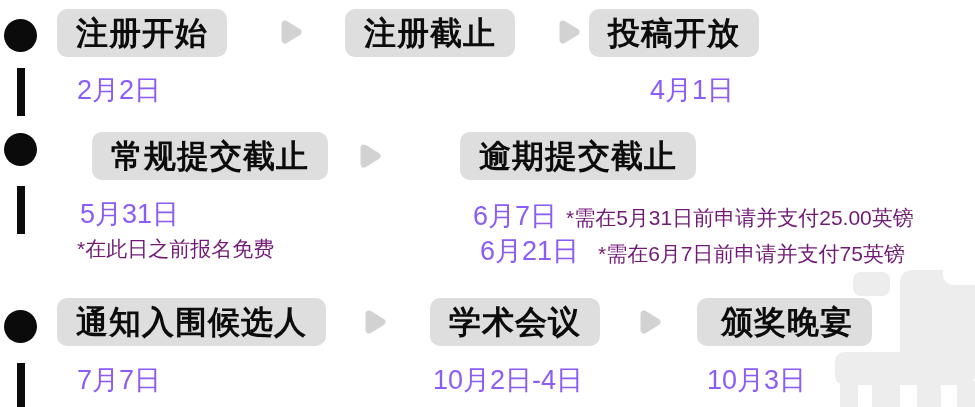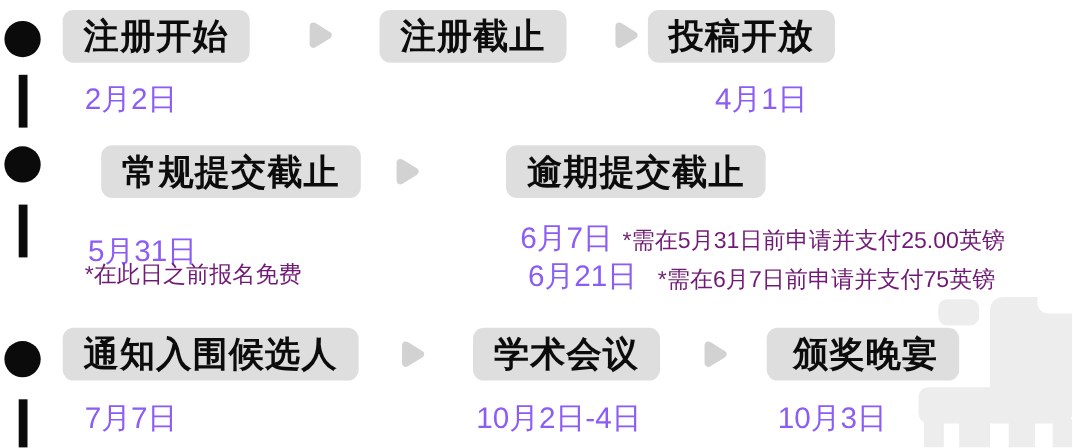--- a/index.html
+++ b/index.html
@@ -48,21 +48,21 @@
 
   <div class="abs dot" style="left:4px;top:133px;"></div>
   <div class="abs tick" style="left:17px;top:186px;"></div>
 
   <div class="abs badge" style="left:57px;top:132px;margin-left:35px;">常规提交截止</div>
   <svg class="abs arrow" style="left:357px;top:142px;" viewBox="0 0 26 28">
     <path d="M7 6 L20 14 L7 22 Z" fill="#d2d2d2" stroke="#d2d2d2" stroke-width="7" stroke-linejoin="round"></path>
   </svg>
   <div class="abs badge" style="left:460px;top:132px;">逾期提交截止</div>
 
-  <div class="abs date" style="left:80px;top:210px;">5月31日</div>
+  <div class="abs date" style="left:80px;top:196px;">5月31日</div>
   <div class="abs note" style="left:77px;top:235px;">*在此日之前报名免费</div>
 
   <div class="abs date" style="left:473px;top:198px;">6月7日</div>
   <div class="abs note" style="left:566px;top:204px;">*需在5月31日前申请并支付25.00英镑</div>
   <div class="abs date" style="left:480px;top:233px;">6月21日</div>
   <div class="abs note" style="left:598px;top:240px;">*需在6月7日前申请并支付75英镑</div>
 
   <div class="abs dot" style="left:4px;top:310px;"></div>
   <div class="abs tick" style="left:17px;top:363px;height:44px;"></div>
 

